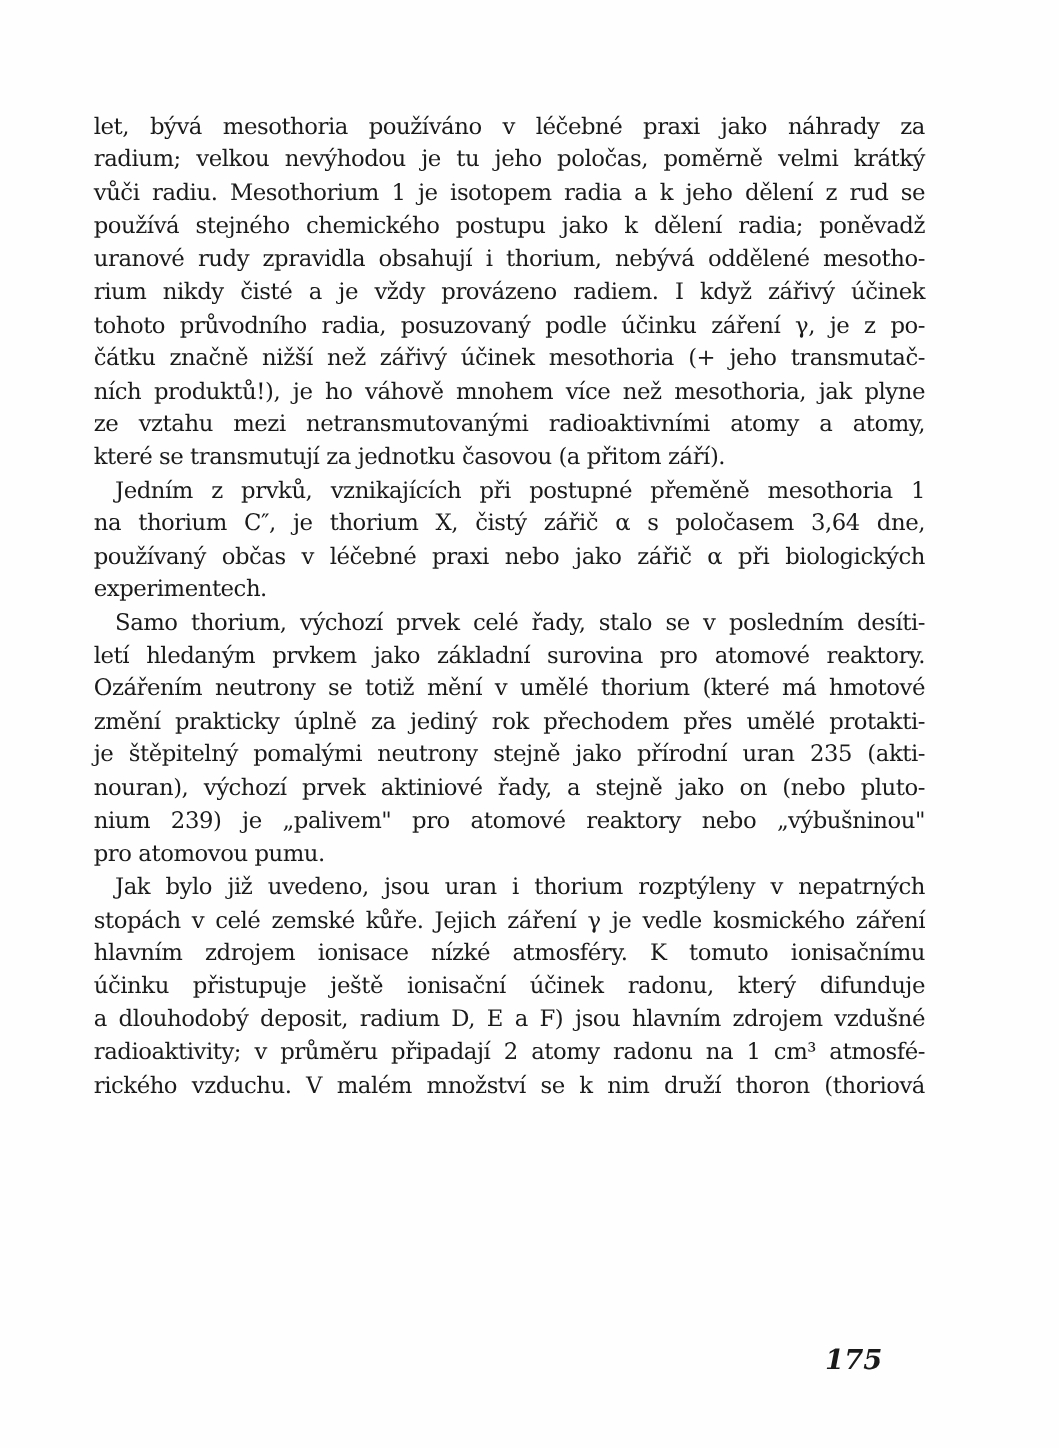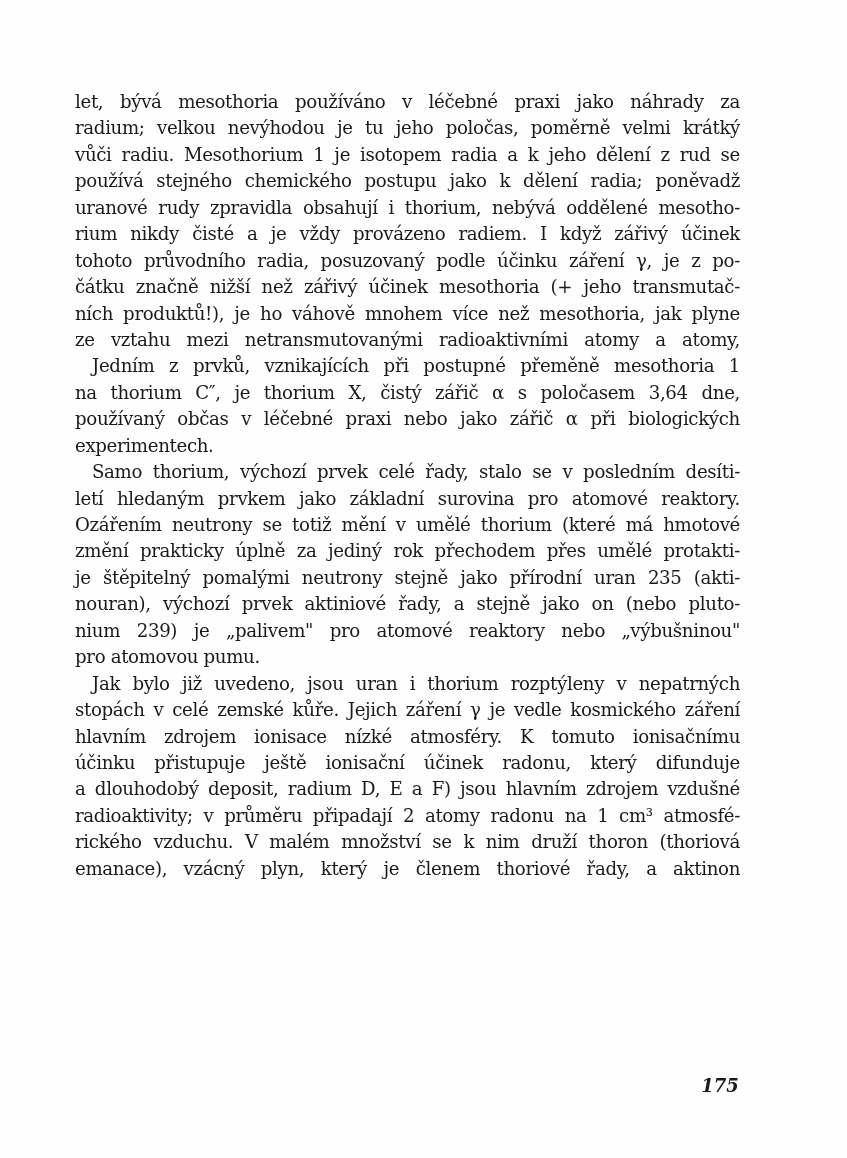--- a/index.html
+++ b/index.html
@@ -15,43 +15,44 @@
     color: #1a1a1a;
   }
   .line {
     display: block; height: 26.45px; line-height: 26.45px;
     white-space: nowrap; text-align: justify; text-align-last: justify;
     letter-spacing: -0.35px;
   }
   .line.last { text-align-last: left; }
   .line.indent { padding-left: 17px; }
   .page-number {
-    position: absolute; left: 700px; top: 1075px; width: 40px;
+    position: absolute; left: 660px; top: 1075px; width: 40px;
     text-align: center;
     font-family: "DejaVu Serif", "Liberation Serif", serif;
-    font-style: italic; font-weight: bold; font-size: 18px; color: #1a1a1a;
+    font-style: italic; font-weight: bold; font-size: 22px; color: #1a1a1a;
   }
 </style>
 </head>
 <body>
 
 <div class="page">
   <div class="text-block">
 
     <div>
       <span class="line">let, bývá mesothoria používáno v léčebné praxi jako náhrady za</span>
       <span class="line">radium; velkou nevýhodou je tu jeho poločas, poměrně velmi krátký</span>
       <span class="line">vůči radiu. Mesothorium 1 je isotopem radia a k jeho dělení z rud se</span>
       <span class="line">používá stejného chemického postupu jako k dělení radia; poněvadž</span>
       <span class="line">uranové rudy zpravidla obsahují i thorium, nebývá oddělené mesotho-</span>
       <span class="line">rium nikdy čisté a je vždy provázeno radiem. I když zářivý účinek</span>
       <span class="line">tohoto průvodního radia, posuzovaný podle účinku záření γ, je z po-</span>
       <span class="line">čátku značně nižší než zářivý účinek mesothoria (+ jeho transmutač-</span>
       <span class="line">ních produktů!), je ho váhově mnohem více než mesothoria, jak plyne</span>
       <span class="line">ze vztahu mezi netransmutovanými radioaktivními atomy a atomy,</span>
+      <span class="line last">které se transmutují za jednotku časovou (a přitom září).</span>
     </div>
 
     <div>
       <span class="line indent">Jedním z prvků, vznikajících při postupné přeměně mesothoria 1</span>
       <span class="line">na thorium C″, je thorium X, čistý zářič α s poločasem 3,64 dne,</span>
       <span class="line">používaný občas v léčebné praxi nebo jako zářič α při biologických</span>
       <span class="line last">experimentech.</span>
     </div>
 
     <div>
@@ -66,17 +67,16 @@
     </div>
 
     <div>
       <span class="line indent">Jak bylo již uvedeno, jsou uran i thorium rozptýleny v nepatrných</span>
       <span class="line">stopách v celé zemské kůře. Jejich záření γ je vedle kosmického záření</span>
       <span class="line">hlavním zdrojem ionisace nízké atmosféry. K tomuto ionisačnímu</span>
       <span class="line">účinku přistupuje ještě ionisační účinek radonu, který difunduje</span>
       <span class="line">a dlouhodobý deposit, radium D, E a F) jsou hlavním zdrojem vzdušné</span>
       <span class="line">radioaktivity; v průměru připadají 2 atomy radonu na 1 cm³ atmosfé-</span>
       <span class="line">rického vzduchu. V malém množství se k nim druží thoron (thoriová</span>
-      <span class="line">emanace), vzácný plyn, který je členem thoriové řady, a aktinon</span>
     </div>
   </div>
   <div class="page-number">175</div>
 </div>
 
 </body></html>

